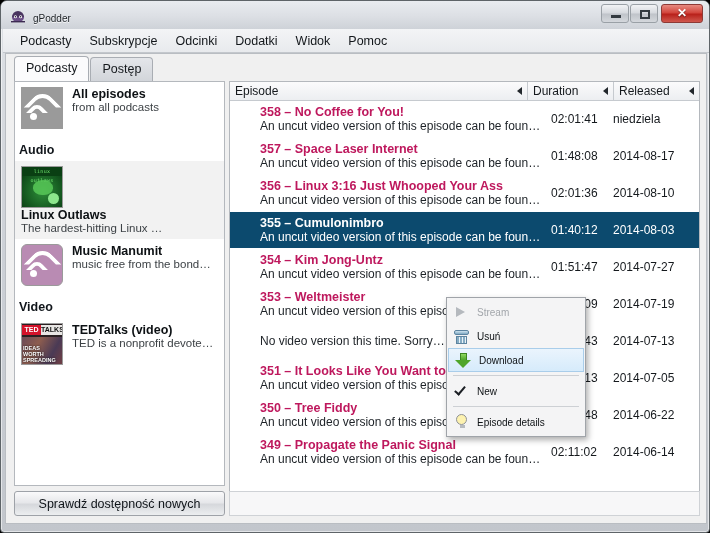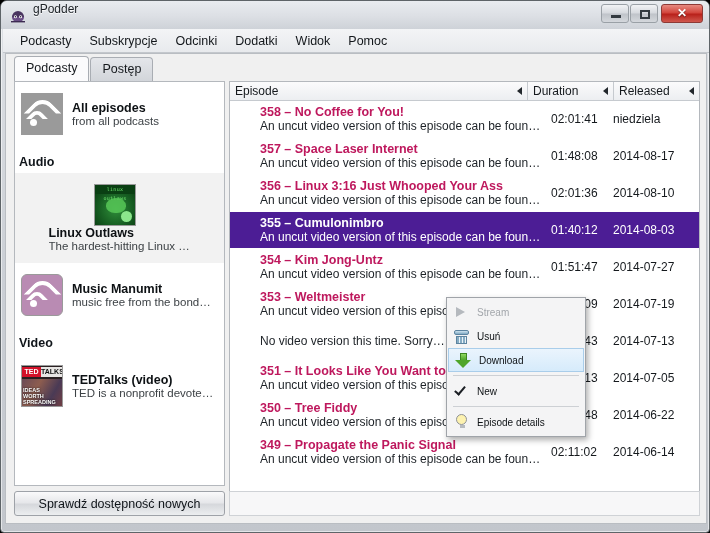--- a/index.html
+++ b/index.html
@@ -23,22 +23,22 @@
   
   #titlebar {
     position: absolute; left: 0; top: 0; width: 710px; height: 28px;
     background: linear-gradient(180deg,#e9ecf0 0%,#dcdfe4 55%,#ced2d8 100%);
     border-radius: 6px 6px 0 0;
   }
   #title-icon {
     position: absolute; left: 9px; top: 6px; width: 16px; height: 16px;
   }
   #title-text {
-    position: absolute; left: 32px; top: 1px;
-    font-size: 12px; color: #1c2126;
+    position: absolute; left: 32px; top: 12px;
+    font-size: 10px; color: #1c2126;
     text-shadow: 0 1px 0 rgba(255,255,255,.85);
     text-align: center;
   }
   .winbtn {
     position: absolute; top: 3px; height: 19px;
     border: 1px solid #9aa0a6;
     border-radius: 3px;
     background: linear-gradient(180deg,#f2f3f5 0%,#d6d9de 47%,#bfc3c9 53%,#d4d7dc 100%);
     cursor: pointer;
   }
@@ -98,22 +98,22 @@
   }
 
   
   #left-pane {
     position: absolute; left: 8px; top: 27px; width: 211px; height: 405px;
     background: #fff;
     border: 1px solid #b4b8bd;
     overflow: hidden;
   }
   .pc-row {
-    display: flex; align-items: center;
-    padding: 11px 6px; cursor: pointer;
+    display: flex; align-items: flex-start;
+    padding: 5px 6px; cursor: pointer;
   }
   .pc-row.sel { background: #f2f2f2; flex-direction: column; }
   .pc-thumb {
     width: 42px; height: 42px; flex: 0 0 42px; margin-right: 9px;
     border: 1px solid #9a9a9a;
     position: relative; overflow: hidden;
   }
   .pc-text { overflow: hidden; }
   .pc-title {
     font-size: 12.5px; font-weight: bold; color: #0d1114;
@@ -225,21 +225,21 @@
   #col-episode  { flex: 1 1 auto; }
   #col-duration { flex: 0 0 86px; }
   #col-released { flex: 0 0 86px; }
 
   .ep-row {
     display: flex; align-items: center;
     height: 37px; padding: 0 0 0 30px;
     cursor: default;
     border-bottom: 1px solid #fff;
   }
-  .ep-row.selected { background: #4c1d95; }
+  .ep-row.selected { background: #0c4a6e; }
   .ep-main { flex: 1 1 auto; overflow: hidden; padding-right: 6px; }
   .ep-title {
     font-size: 12.5px; font-weight: bold; color: #be185d;
     white-space: nowrap;
   }
   .ep-desc {
     font-size: 12px; color: #1d2227;
     white-space: nowrap; overflow: hidden; text-overflow: ellipsis;
   }
   .ep-row.selected .ep-title, .ep-row.selected .ep-desc { color: #fff; }

